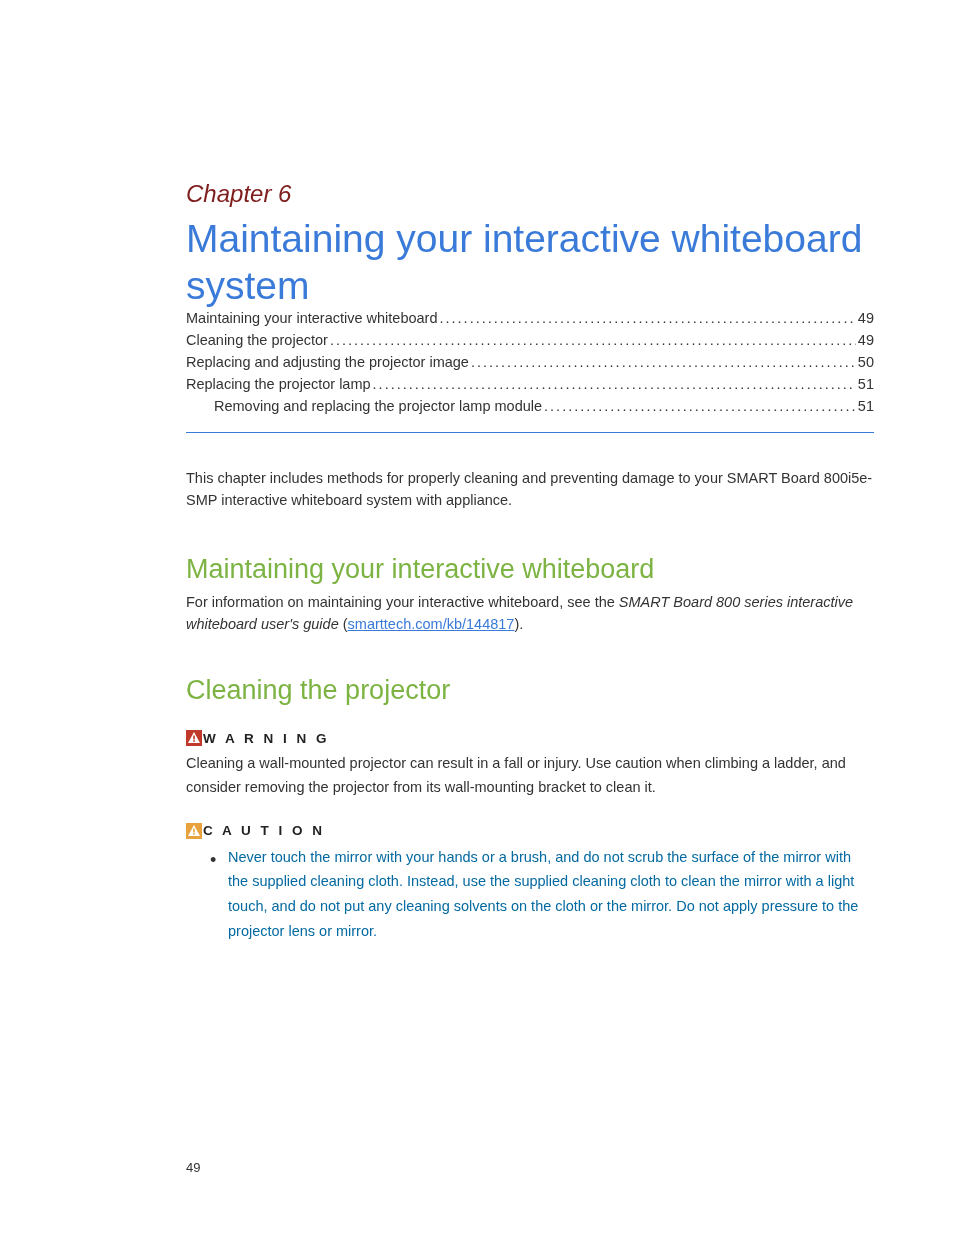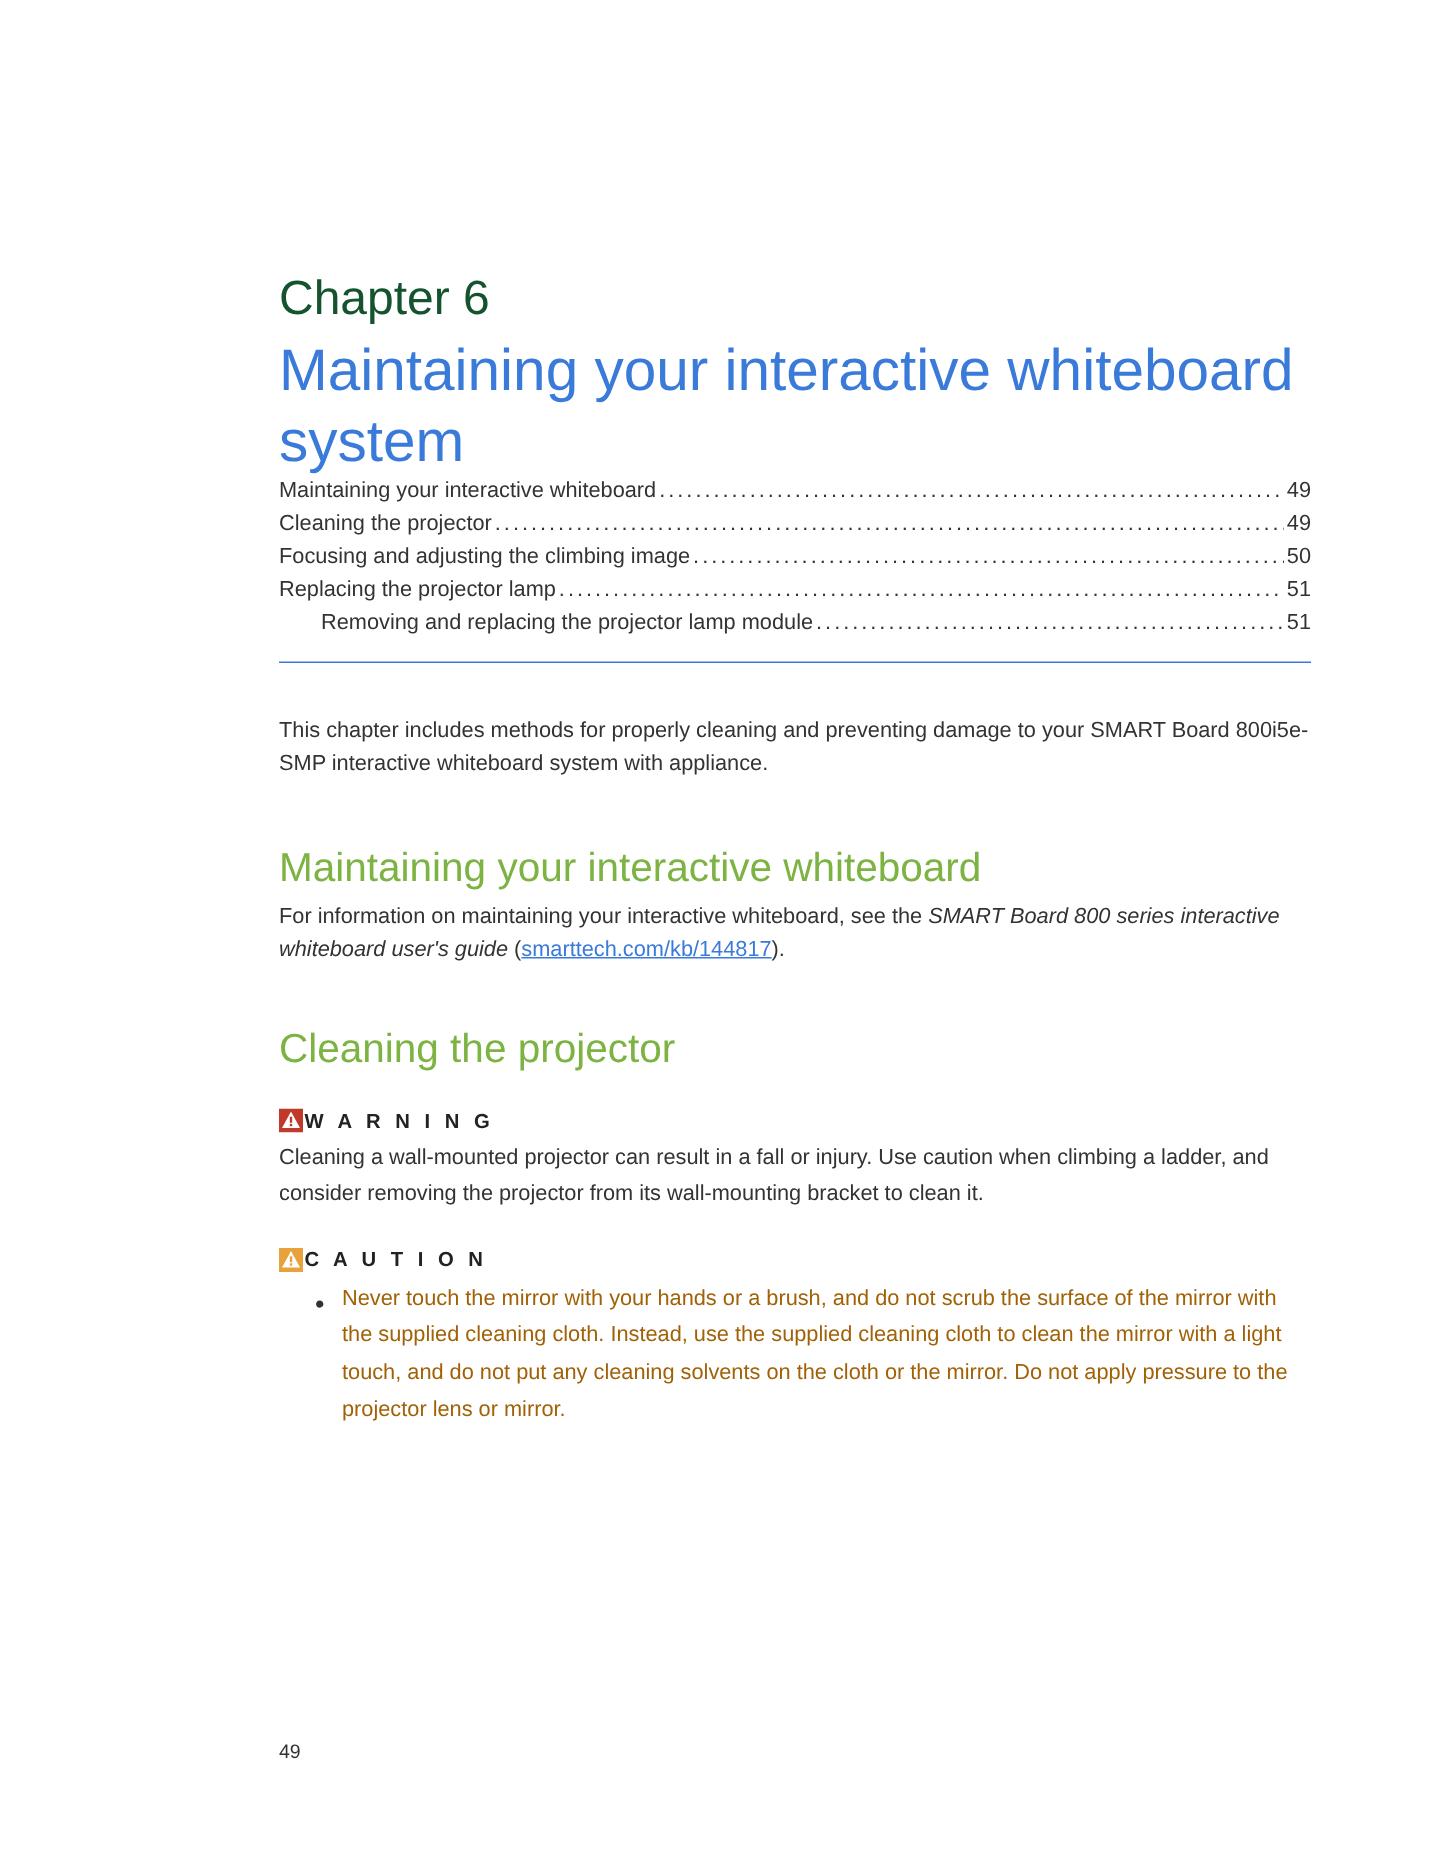--- a/index.html
+++ b/index.html
@@ -1,39 +1,39 @@
 <!DOCTYPE html>
 <html><head>
 <meta charset="utf-8">
 <style>
   * { box-sizing: border-box; margin: 0; padding: 0; }
   html, body { width: 954px; height: 1235px; background: #fff; font-family: Arial, Helvetica, sans-serif; color: #333; }
   .page { padding: 180px 80px 40px 186px; position: relative; height: 100%; }
-  .chapter-label { color: #14532d; font-size: 32px; font-weight: 400; margin-bottom: 8px; }
+  .chapter-label { color: #7f1d1d; font-size: 24px; font-weight: 400; margin-bottom: 8px; font-style: italic; }
   .chapter-title { color: #3a7ad9; font-size: 39px; font-weight: 400; line-height: 1.2; }
   .toc { margin-bottom: 16px; }
   .toc-row { display: flex; align-items: baseline; font-size: 14.5px; color: #333; margin-bottom: 6px; white-space: nowrap; }
   .toc-row.indent { padding-left: 28px; }
   .toc-label { flex: 0 0 auto; }
   .toc-dots { flex: 1 1 auto; overflow: hidden; letter-spacing: 2px; color: #333; margin: 0 2px; }
   .toc-dots::after { content: "...................................................................................................................................................................."; }
   .toc-page { flex: 0 0 auto; }
   .hr { border: none; border-top: 1px solid #3a7ad9; margin: 18px 0 34px 0; }
   .body-text { font-size: 14.5px; line-height: 1.55; color: #333; margin-bottom: 10px; }
   .section-heading { color: #7cb342; font-size: 27px; font-weight: 400; margin-top: 40px; margin-bottom: 6px; }
   .section-heading.first { margin-top: 42px; }
   .italic { font-style: italic; }
   .link { color: #3a7ad9; text-decoration: underline; }
   .callout { margin-top: 24px; }
   .callout-header { display: flex; align-items: center; gap: 1px; margin-bottom: 6px; }
   .callout-icon { width: 16px; height: 16px; display: inline-flex; align-items: center; justify-content: center; }
   .callout-label { font-size: 13.5px; font-weight: 700; letter-spacing: 3px; color: #222; }
   .callout-body { font-size: 14.5px; line-height: 1.6; color: #333; }
   ul.bullets { list-style: none; padding-left: 28px; }
-  ul.bullets li { position: relative; padding-left: 14px; font-size: 14.5px; line-height: 1.7; color: #a16207; }
+  ul.bullets li { position: relative; padding-left: 14px; font-size: 14.5px; line-height: 1.7; color: #0369a1; }
   ul.bullets li::before { content: "•"; position: absolute; left: -4px; top: 0; font-size: 18px; color: #333; }
   .page-number { position: absolute; left: 186px; bottom: 60px; font-size: 13px; color: #333; }
 </style>
 </head>
 <body>
 
 <div class="page">
 
   <div class="chapter-label">Chapter 6</div>
   <div class="chapter-title">Maintaining your interactive whiteboard system</div>
@@ -43,21 +43,21 @@
       <span class="toc-label">Maintaining your interactive whiteboard</span>
       <span class="toc-dots"></span>
       <span class="toc-page">49</span>
     </div>
     <div class="toc-row">
       <span class="toc-label">Cleaning the projector</span>
       <span class="toc-dots"></span>
       <span class="toc-page">49</span>
     </div>
     <div class="toc-row">
-      <span class="toc-label">Focusing and adjusting the climbing image</span>
+      <span class="toc-label">Replacing and adjusting the projector image</span>
       <span class="toc-dots"></span>
       <span class="toc-page">50</span>
     </div>
     <div class="toc-row">
       <span class="toc-label">Replacing the projector lamp</span>
       <span class="toc-dots"></span>
       <span class="toc-page">51</span>
     </div>
     <div class="toc-row indent">
       <span class="toc-label">Removing and replacing the projector lamp module</span>

